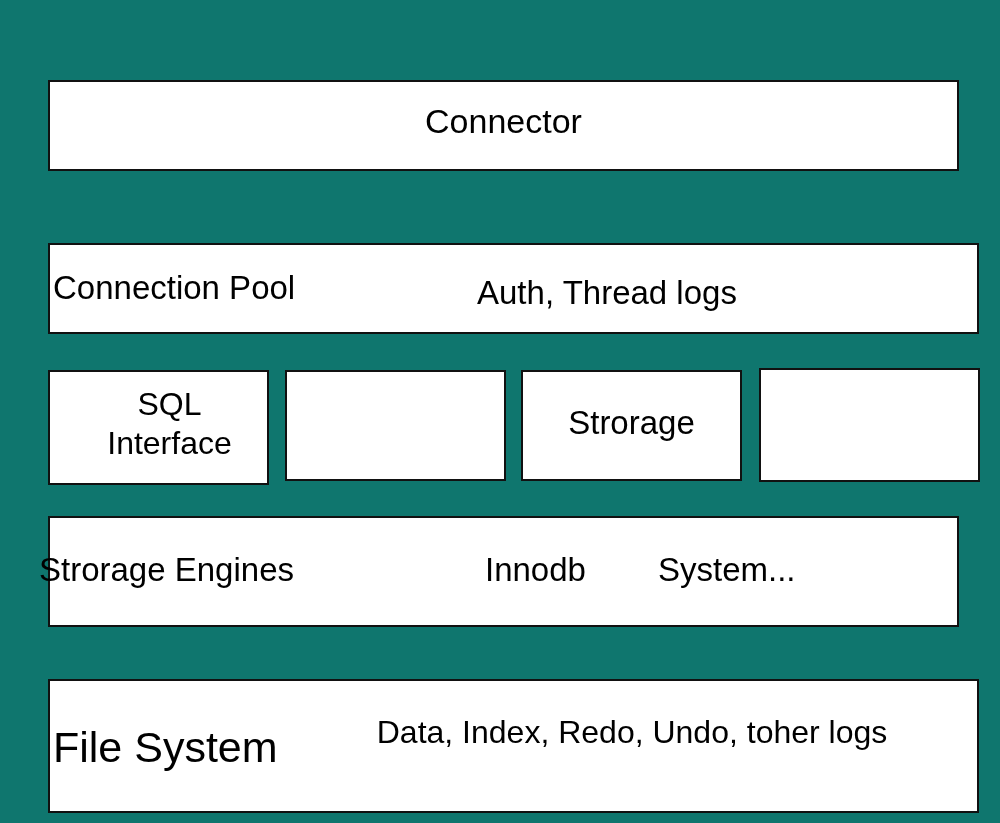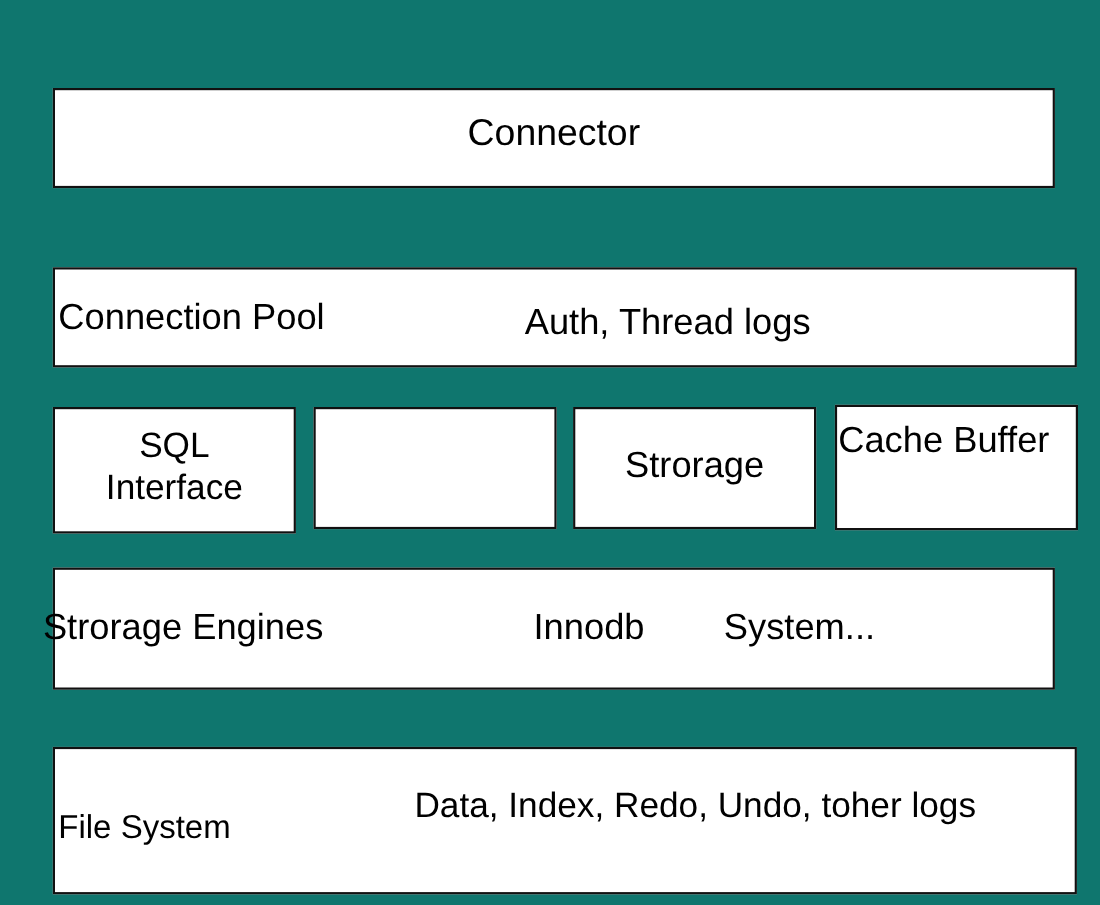--- a/index.html
+++ b/index.html
@@ -45,21 +45,21 @@
 
   
   #box-connection-pool { left: 48px; top: 243px; width: 931px; height: 91px; }
   #label-connection-pool { left: 53px; top: 271px; font-size: 33px; }
   #label-auth-thread-reuse { left: 477px; top: 276px; font-size: 33px; }
 
   
   #box-sql-interface { left: 48px; top: 370px; width: 221px; height: 115px; }
   #label-sql-interface {
     left: 48px; top: 385px; width: 221px;
-    font-size: 32px; line-height: 1.22;
+    font-size: 32px; line-height: 1.22; padding-left: 11px;
   }
 
   #box-parser { left: 285px; top: 370px; width: 221px; height: 111px; }
   #label-parser {
     left: 285px; top: 406px; width: 221px;
     text-align: center; font-size: 33px;
   }
 
   #box-optimizer { left: 521px; top: 370px; width: 221px; height: 111px; }
   #label-optimizer {
@@ -71,21 +71,21 @@
   #label-cache-buffer { left: 762px; top: 383px; font-size: 33px; }
 
   
   #box-storage-engines { left: 48px; top: 516px; width: 911px; height: 111px; }
   #label-storage-engines { left: 39px; top: 553px; font-size: 33px; }
   #label-innodb { left: 485px; top: 553px; font-size: 33px; }
   #label-myisam { left: 658px; top: 553px; font-size: 33px; }
 
   
   #box-file-system { left: 48px; top: 679px; width: 931px; height: 134px; }
-  #label-file-system { left: 53px; top: 726px; font-size: 30px; margin-top: 12px; }
+  #label-file-system { left: 53px; top: 726px; font-size: 43px; }
   #label-file-system-detail {
     left: 376px; top: 712px; width: 512px;
     text-align: center; font-size: 32px; line-height: 1.25;
   }
 </style>
 </head>
 <body>
 
 <div id="canvas">
 
@@ -98,21 +98,20 @@
 
   <div class="layer-box" id="box-sql-interface"></div>
   <div class="lbl lbl-center" id="label-sql-interface">SQL<br>Interface</div>
 
   <div class="layer-box" id="box-parser"></div>
 
   <div class="layer-box" id="box-optimizer"></div>
   <div class="lbl" id="label-optimizer">Strorage</div>
 
   <div class="layer-box" id="box-cache-buffer"></div>
-  <div class="lbl" id="label-cache-buffer">Cache Buffer</div>
 
   <div class="layer-box" id="box-storage-engines"></div>
   <div class="lbl" id="label-storage-engines">Strorage Engines</div>
   <div class="lbl" id="label-innodb">Innodb</div>
   <div class="lbl" id="label-myisam">System...</div>
 
   <div class="layer-box" id="box-file-system"></div>
   <div class="lbl" id="label-file-system">File System</div>
   <div class="lbl lbl-center" id="label-file-system-detail">Data, Index, Redo, Undo, toher logs</div>
 

